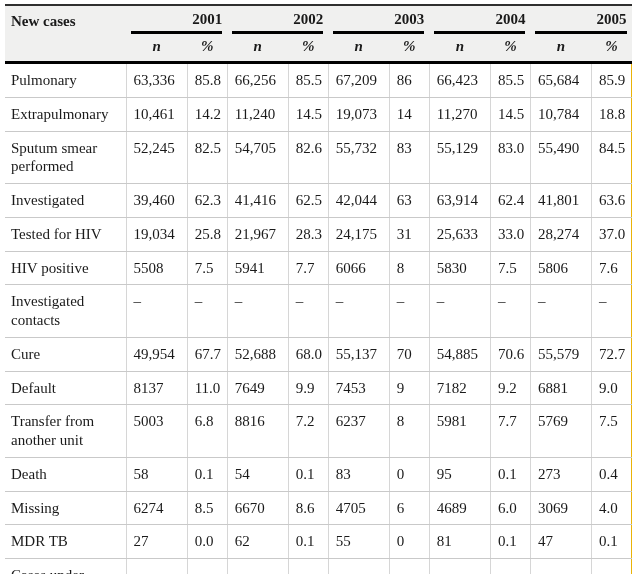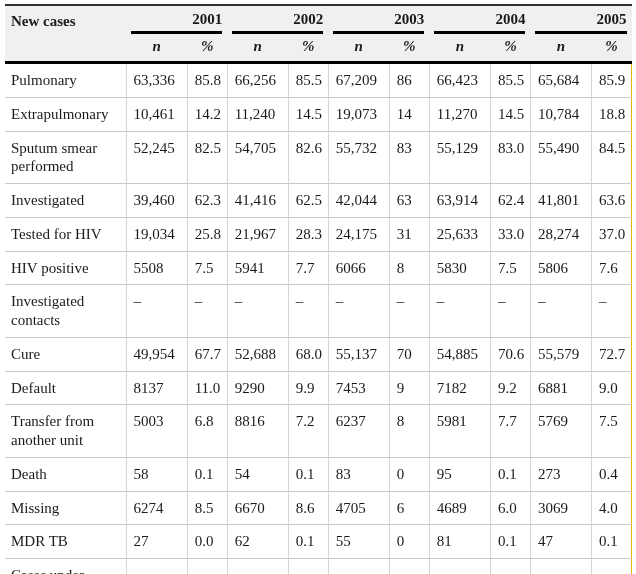--- a/index.html
+++ b/index.html
@@ -231,21 +231,21 @@
           <td class="val-td">70</td>
           <td class="val-td">54,885</td>
           <td class="val-td">70.6</td>
           <td class="val-td">55,579</td>
           <td class="val-td last-col">72.7</td>
         </tr>
         <tr>
           <td class="label-td">Default</td>
           <td class="val-td">8137</td>
           <td class="val-td">11.0</td>
-          <td class="val-td">9290</td>
+          <td class="val-td">7649</td>
           <td class="val-td">9.9</td>
           <td class="val-td">7453</td>
           <td class="val-td">9</td>
           <td class="val-td">7182</td>
           <td class="val-td">9.2</td>
           <td class="val-td">6881</td>
           <td class="val-td last-col">9.0</td>
         </tr>
         <tr>
           <td class="label-td">Transfer from another unit</td>

